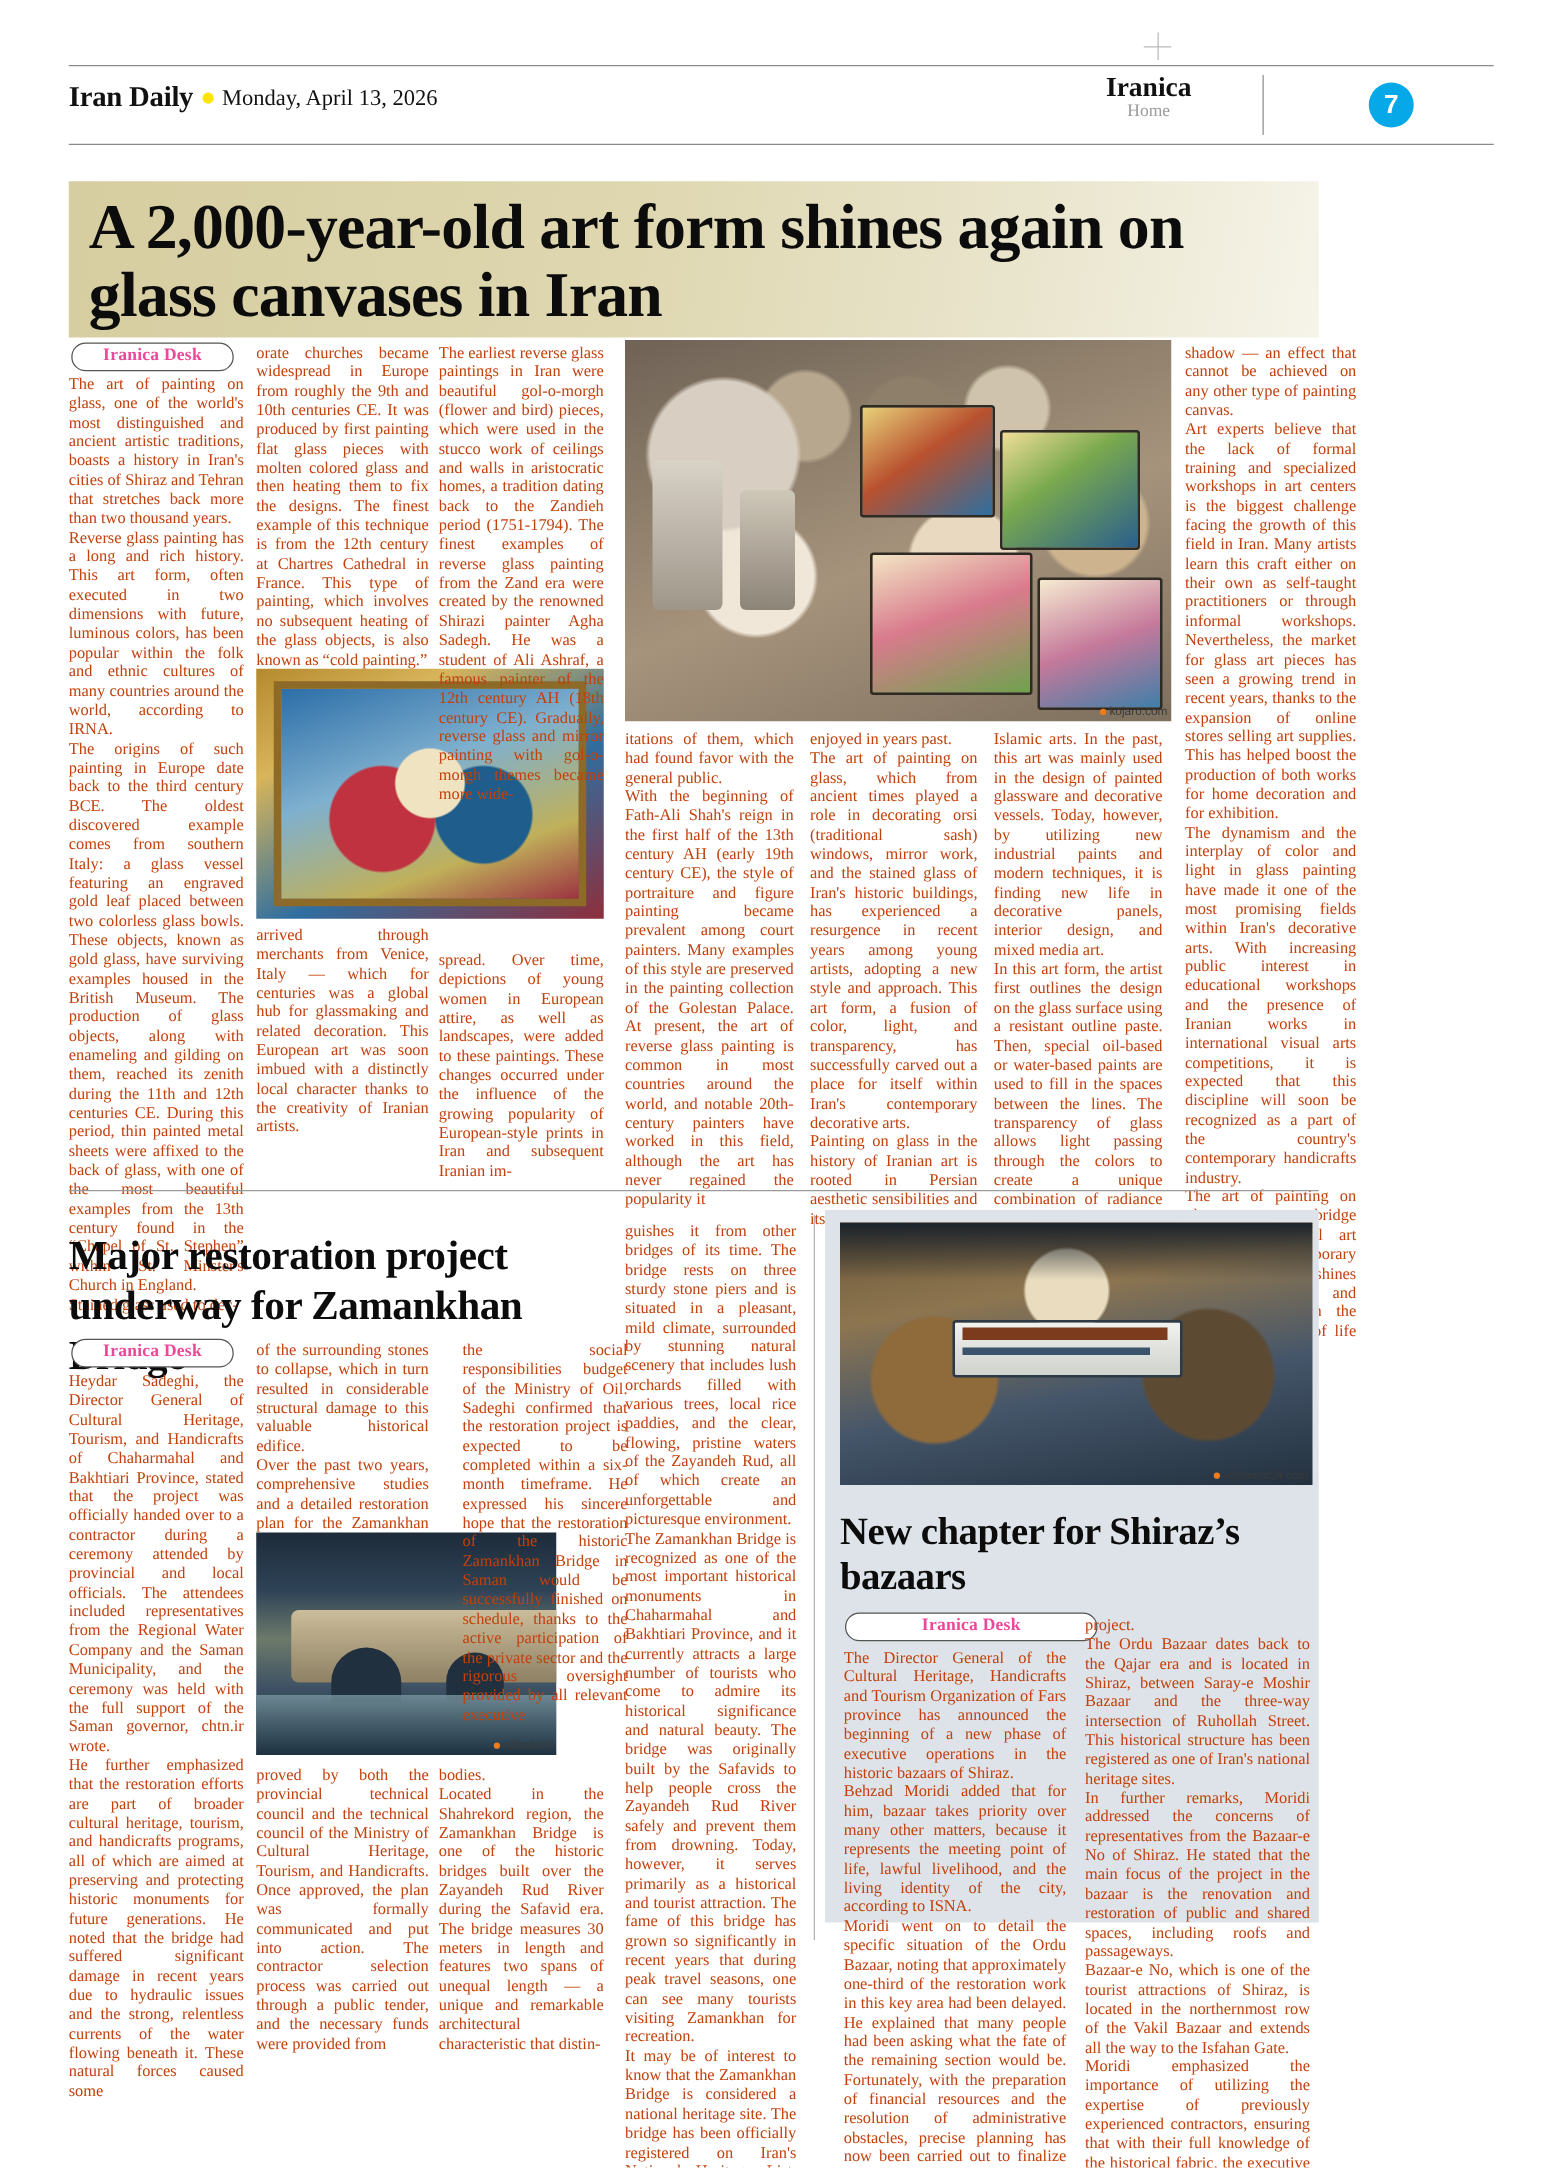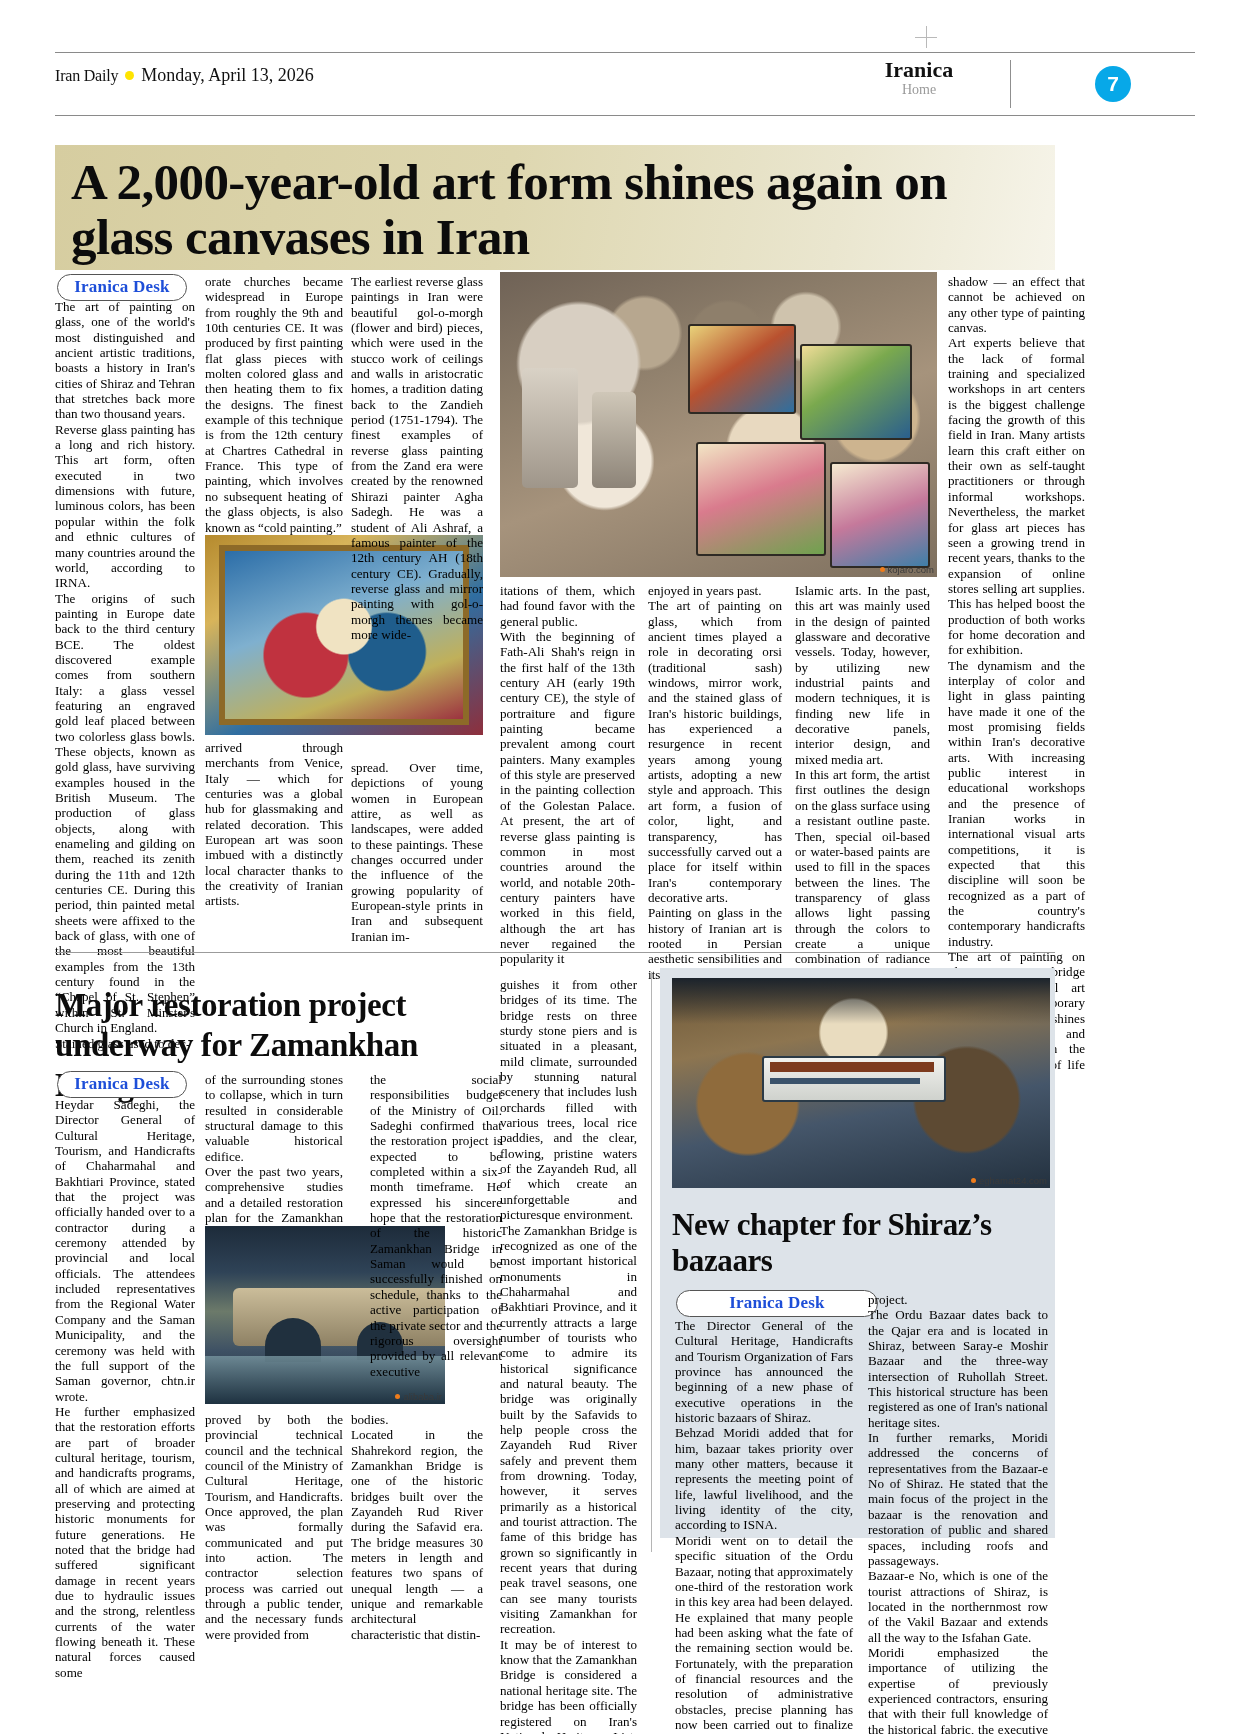--- a/index.html
+++ b/index.html
@@ -8,46 +8,46 @@
 
   
   .cropmark{position:absolute;width:22px;height:22px;}
   .cropmark::before{content:"";position:absolute;left:50%;top:0;width:1px;height:100%;background:#b9b9b9;}
   .cropmark::after{content:"";position:absolute;top:50%;left:0;height:1px;width:100%;background:#b9b9b9;}
 
   
   .masthead{position:absolute;left:55px;top:52px;width:1140px;height:62px;
             border-top:1.5px solid #8a8a8a;border-bottom:1.5px solid #8a8a8a;}
   .mh-left{position:absolute;left:0;top:12px;display:flex;align-items:center;gap:7px;}
-  .mh-paper{font-family:"Liberation Serif",serif;font-weight:normal;font-size:16px;letter-spacing:-.2px;}
+  .mh-paper{font-family:"Liberation Serif",serif;font-weight:bold;font-size:23px;letter-spacing:-.2px;}
   .mh-dot{width:9px;height:9px;border-radius:50%;background:#ffe400;display:inline-block;}
   .mh-date{font-family:"Liberation Serif",serif;font-size:18px;}
   .mh-center{position:absolute;left:790px;top:4px;width:148px;text-align:center;}
   .mh-section{font-family:"Liberation Serif",serif;font-weight:bold;font-size:22px;line-height:25px;}
   .mh-sub{font-family:"Liberation Serif",serif;font-size:14px;color:#9a9a9a;line-height:16px;}
   .mh-vrule{position:absolute;left:955px;top:7px;width:1.4px;height:48px;background:#8f8f8f;}
   .pagebadge{position:absolute;left:1040px;top:13px;width:36px;height:36px;border-radius:50%;
              background:#07a8e8;color:#fff;font-family:"Liberation Sans",sans-serif;font-weight:bold;
              font-size:21px;display:flex;align-items:center;justify-content:center;}
 
   
   .headbox{position:absolute;left:55px;top:145px;width:1000px;height:125px;
            background:linear-gradient(100deg,#d6cda0 0%,#ded7b0 45%,#eae6cf 78%,#f6f4e9 100%);}
   .headbox h1{margin:0;padding:10px 0 0 16px;font-family:"Liberation Serif",serif;font-weight:bold;
               font-size:51px;line-height:55px;letter-spacing:-.6px;color:#0c0c0c;}
 
   
   .col{position:absolute;box-sizing:border-box;}
   .body-txt{font-family:"Liberation Serif",serif;font-size:13.1px;line-height:15.35px;
-            text-align:justify;text-justify:inter-word;hyphens:auto;color:#000000;}
+            text-align:justify;text-justify:inter-word;hyphens:auto;color:#c2410c;}
   .body-txt p{margin:0;}
 
   .desk{display:inline-block;border:1px solid #555;border-radius:14px;padding:2px 0 3px;
-        text-align:center;color:#1d4ed8;font-family:"Liberation Serif",serif;font-weight:bold;
-        font-size:17px;letter-spacing:.2px;background:#fff;}
+        text-align:center;color:#ec4899;font-family:"Liberation Serif",serif;font-weight:bold;
+        font-size:14px;letter-spacing:.2px;background:#fff;}
 
   .rule{position:absolute;background:#9b9b9b;height:1.2px;}
   .vrule{position:absolute;background:#b5b5b5;width:1px;}
 
   
   .photo{position:absolute;overflow:hidden;}
   .credit{position:absolute;right:3px;bottom:2px;font-family:"Liberation Sans",sans-serif;
           font-size:9.5px;color:#3a3a3a;background:rgba(255,255,255,.0);display:flex;
           align-items:center;gap:3px;}
   .credit .cdot{width:5px;height:5px;border-radius:50%;background:#ef7c1b;display:inline-block;}

